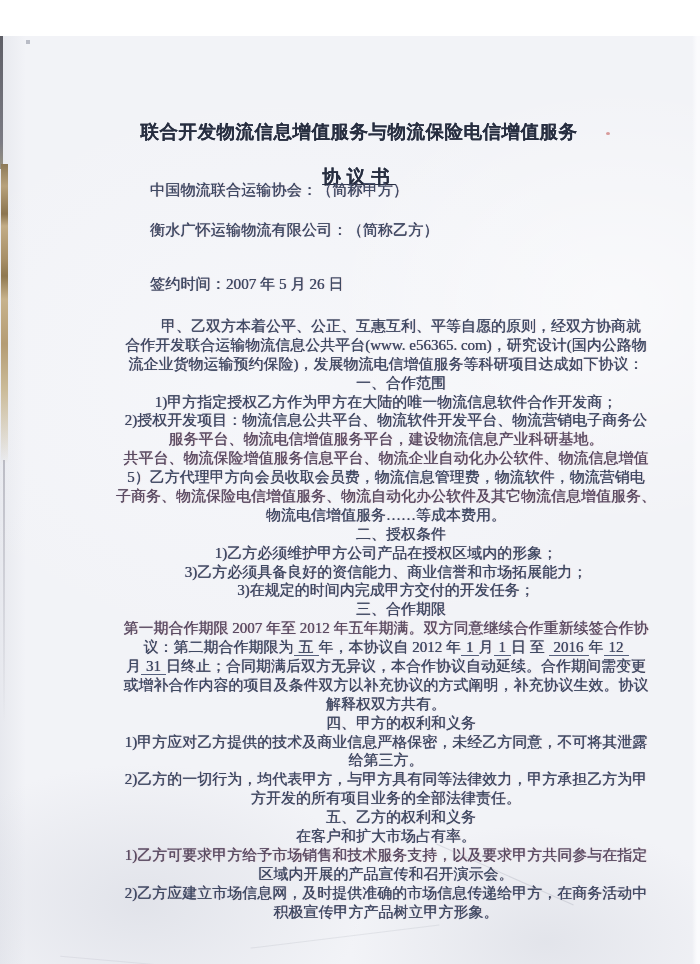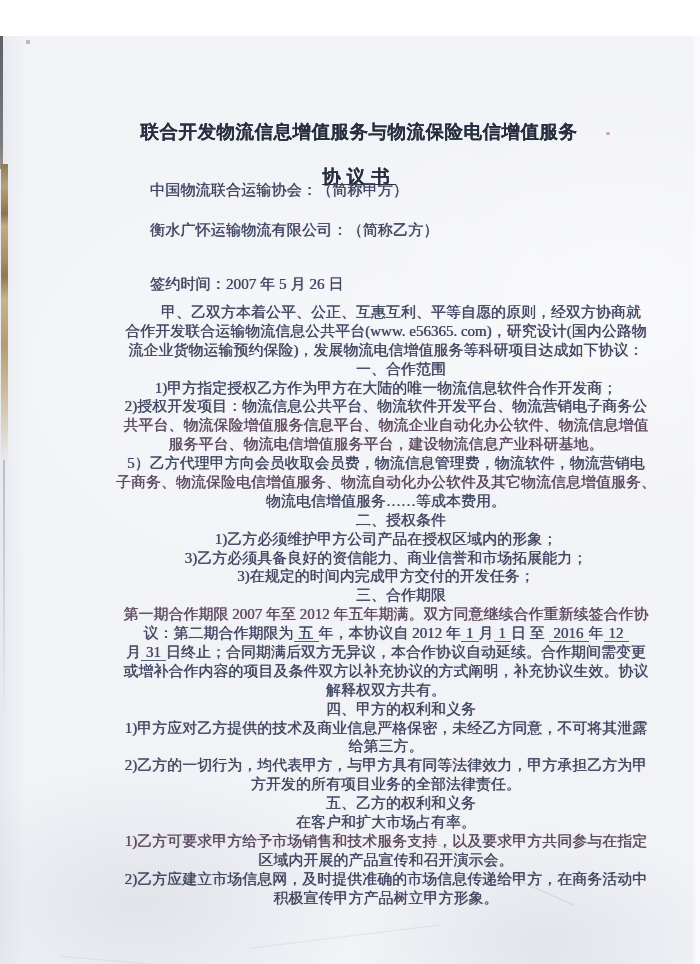--- a/index.html
+++ b/index.html
@@ -41,21 +41,21 @@
     font-size:18.5px;font-weight:bold;letter-spacing:0.5px;color:#272e40;
     text-shadow:0 0 0.5px rgba(39,46,64,0.9);white-space:nowrap;}
   .title2{position:absolute;z-index:5;left:106px;top:128px;width:506px;text-align:center;
     font-size:18.5px;font-weight:bold;letter-spacing:6px;color:#272e40;
     text-shadow:0 0 0.5px rgba(39,46,64,0.9);text-decoration:underline;}
   .hline{position:absolute;z-index:5;left:150px;font-size:15.2px;white-space:nowrap;}
   .party-a{top:144px;}
   .party-b{top:184px;}
   .sign-place{top:216px;}
   .sign-date{top:238px;}
-  .body{position:absolute;z-index:5;left:106px;top:267px;width:560px;}
+  .body{position:absolute;z-index:5;left:106px;top:281px;width:560px;}
   .bline{height:18.9px;line-height:18.9px;font-size:15px;white-space:nowrap;letter-spacing:0px;}
   .bline.tint{color:#5a4c63;text-shadow:0 0 0.4px rgba(90,76,99,0.85),0.8px 0 1px rgba(182,84,84,0.30),-0.6px 0 0.9px rgba(88,108,182,0.15);}
   .u{border-bottom:1.2px solid #55607e;padding:0 5px;}
 </style>
 </head>
 <body>
 
 <div class="page">
 
   <div class="mottle"></div>
@@ -79,22 +79,22 @@
   <div class="hline txt party-b">衡水广怀运输物流有限公司：（简称乙方）</div>
   <div class="hline txt sign-date">签约时间：2007 年 5 月 26 日</div>
 
   <div class="body">
       <div class="bline txt">　　甲、乙双方本着公平、公正、互惠互利、平等自愿的原则，经双方协商就</div>
       <div class="bline txt">合作开发联合运输物流信息公共平台(www. e56365. com)，研究设计(国内公路物</div>
       <div class="bline txt">流企业货物运输预约保险)，发展物流电信增值服务等科研项目达成如下协议：</div>
       <div class="bline txt">　　一、合作范围</div>
       <div class="bline txt">1)甲方指定授权乙方作为甲方在大陆的唯一物流信息软件合作开发商；</div>
       <div class="bline txt">2)授权开发项目：物流信息公共平台、物流软件开发平台、物流营销电子商务公</div>
+      <div class="bline txt tint">服务平台、物流电信增值服务平台，建设物流信息产业科研基地。</div>
       <div class="bline txt tint">共平台、物流保险增值服务信息平台、物流企业自动化办公软件、物流信息增值</div>
-      <div class="bline txt tint">服务平台、物流电信增值服务平台，建设物流信息产业科研基地。</div>
       <div class="bline txt">5）乙方代理甲方向会员收取会员费，物流信息管理费，物流软件，物流营销电</div>
       <div class="bline txt tint">子商务、物流保险电信增值服务、物流自动化办公软件及其它物流信息增值服务、</div>
       <div class="bline txt">物流电信增值服务……等成本费用。</div>
       <div class="bline txt">　　二、授权条件</div>
       <div class="bline txt">1)乙方必须维护甲方公司产品在授权区域内的形象；</div>
       <div class="bline txt">3)乙方必须具备良好的资信能力、商业信誉和市场拓展能力；</div>
       <div class="bline txt">3)在规定的时间内完成甲方交付的开发任务；</div>
       <div class="bline txt">　　三、合作期限</div>
       <div class="bline txt tint">第一期合作期限 2007 年至 2012 年五年期满。双方同意继续合作重新续签合作协</div>
       <div class="bline txt">议：第二期合作期限为<span class="u">五</span>年，本协议自 2012 年<span class="u">1</span>月<span class="u">1</span>日 至 <span class="u">2016</span>年<span class="u">12</span></div>

